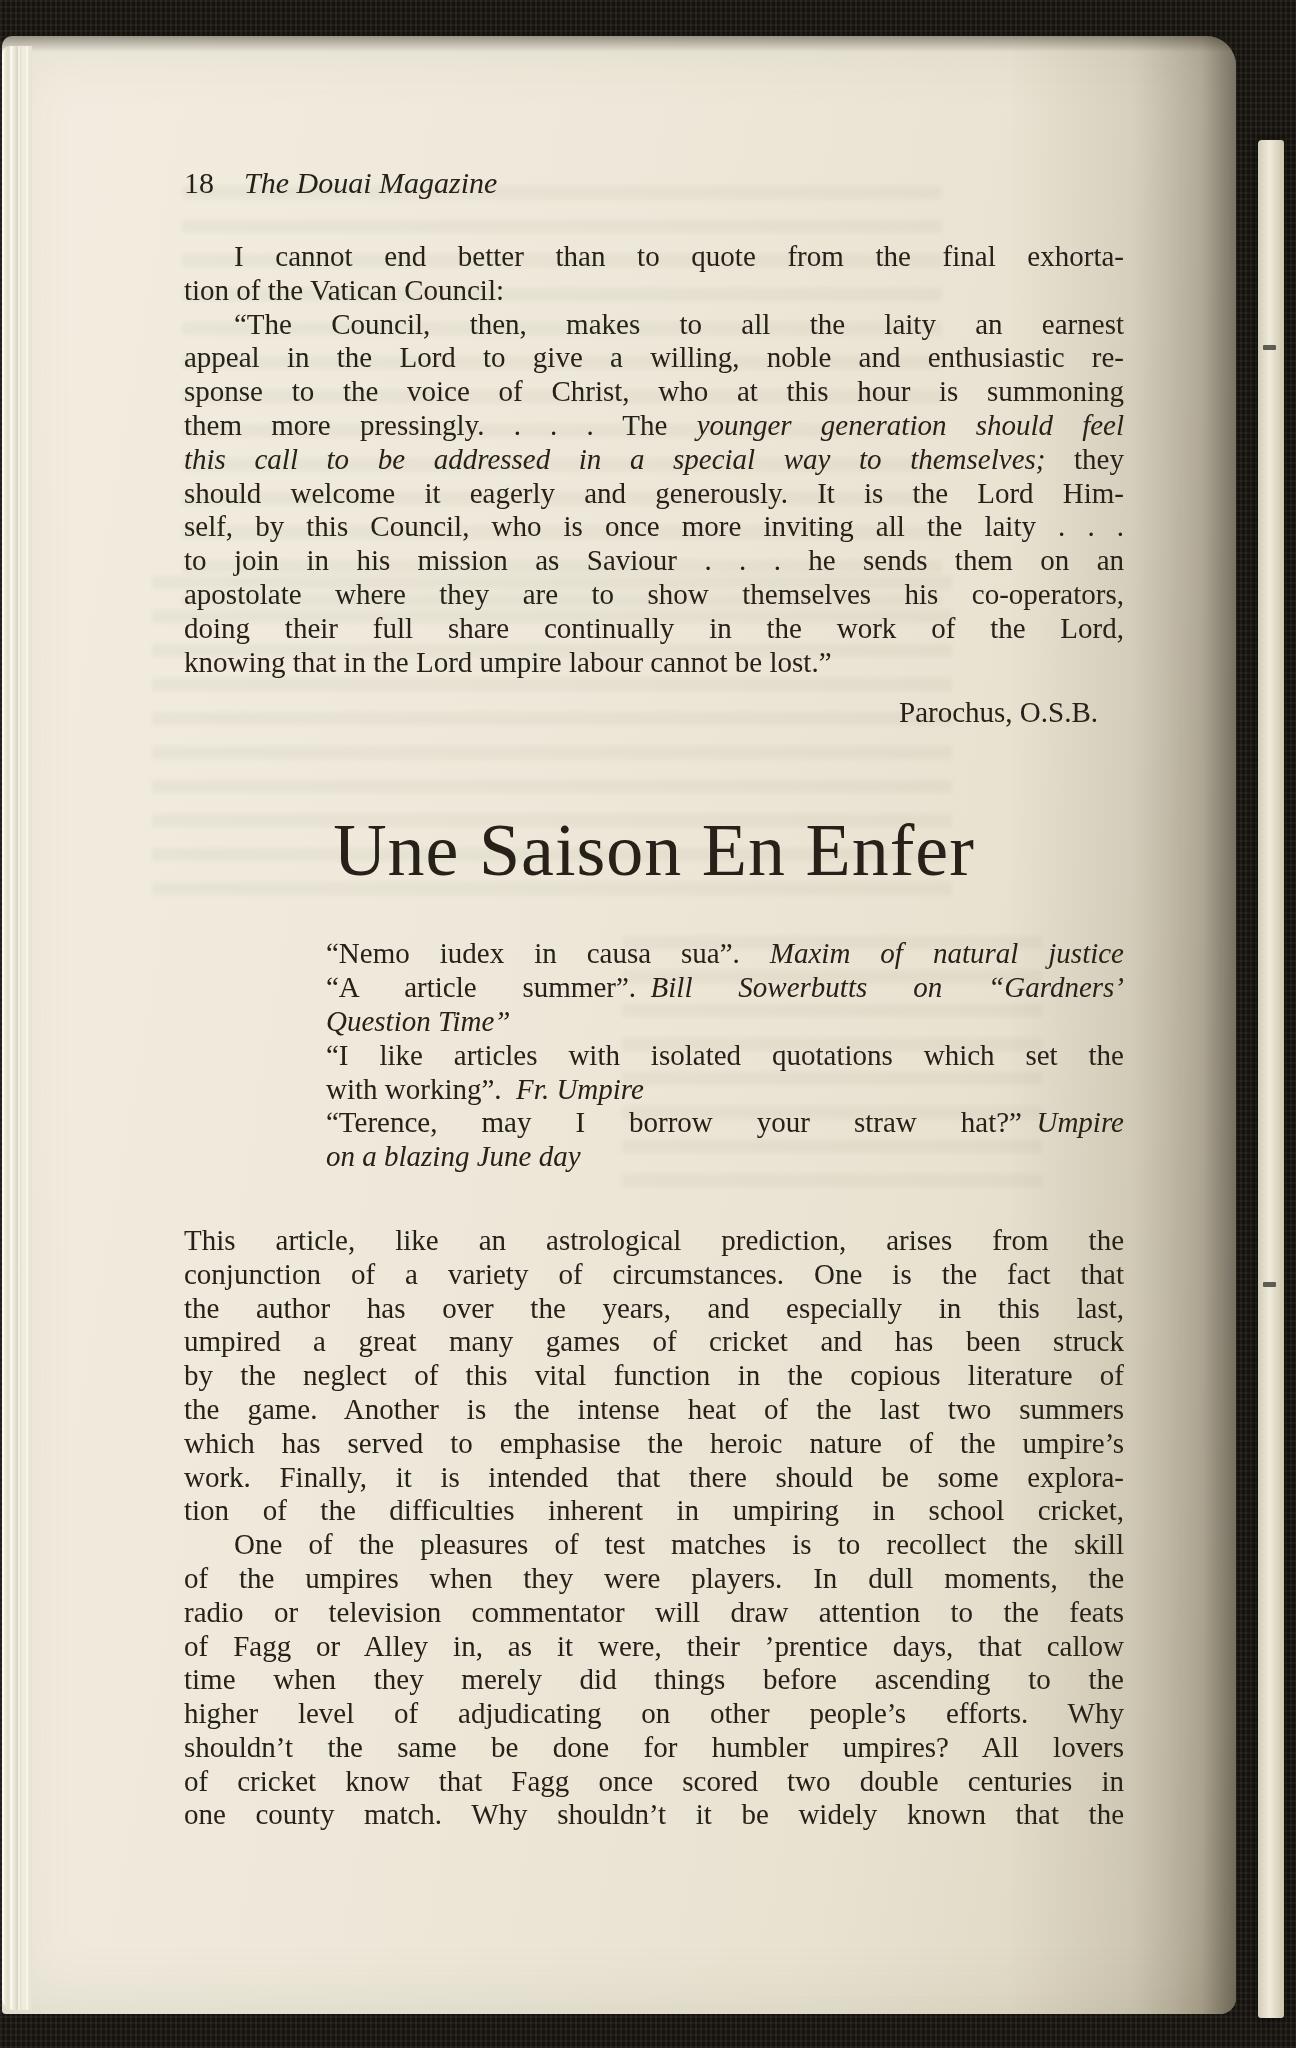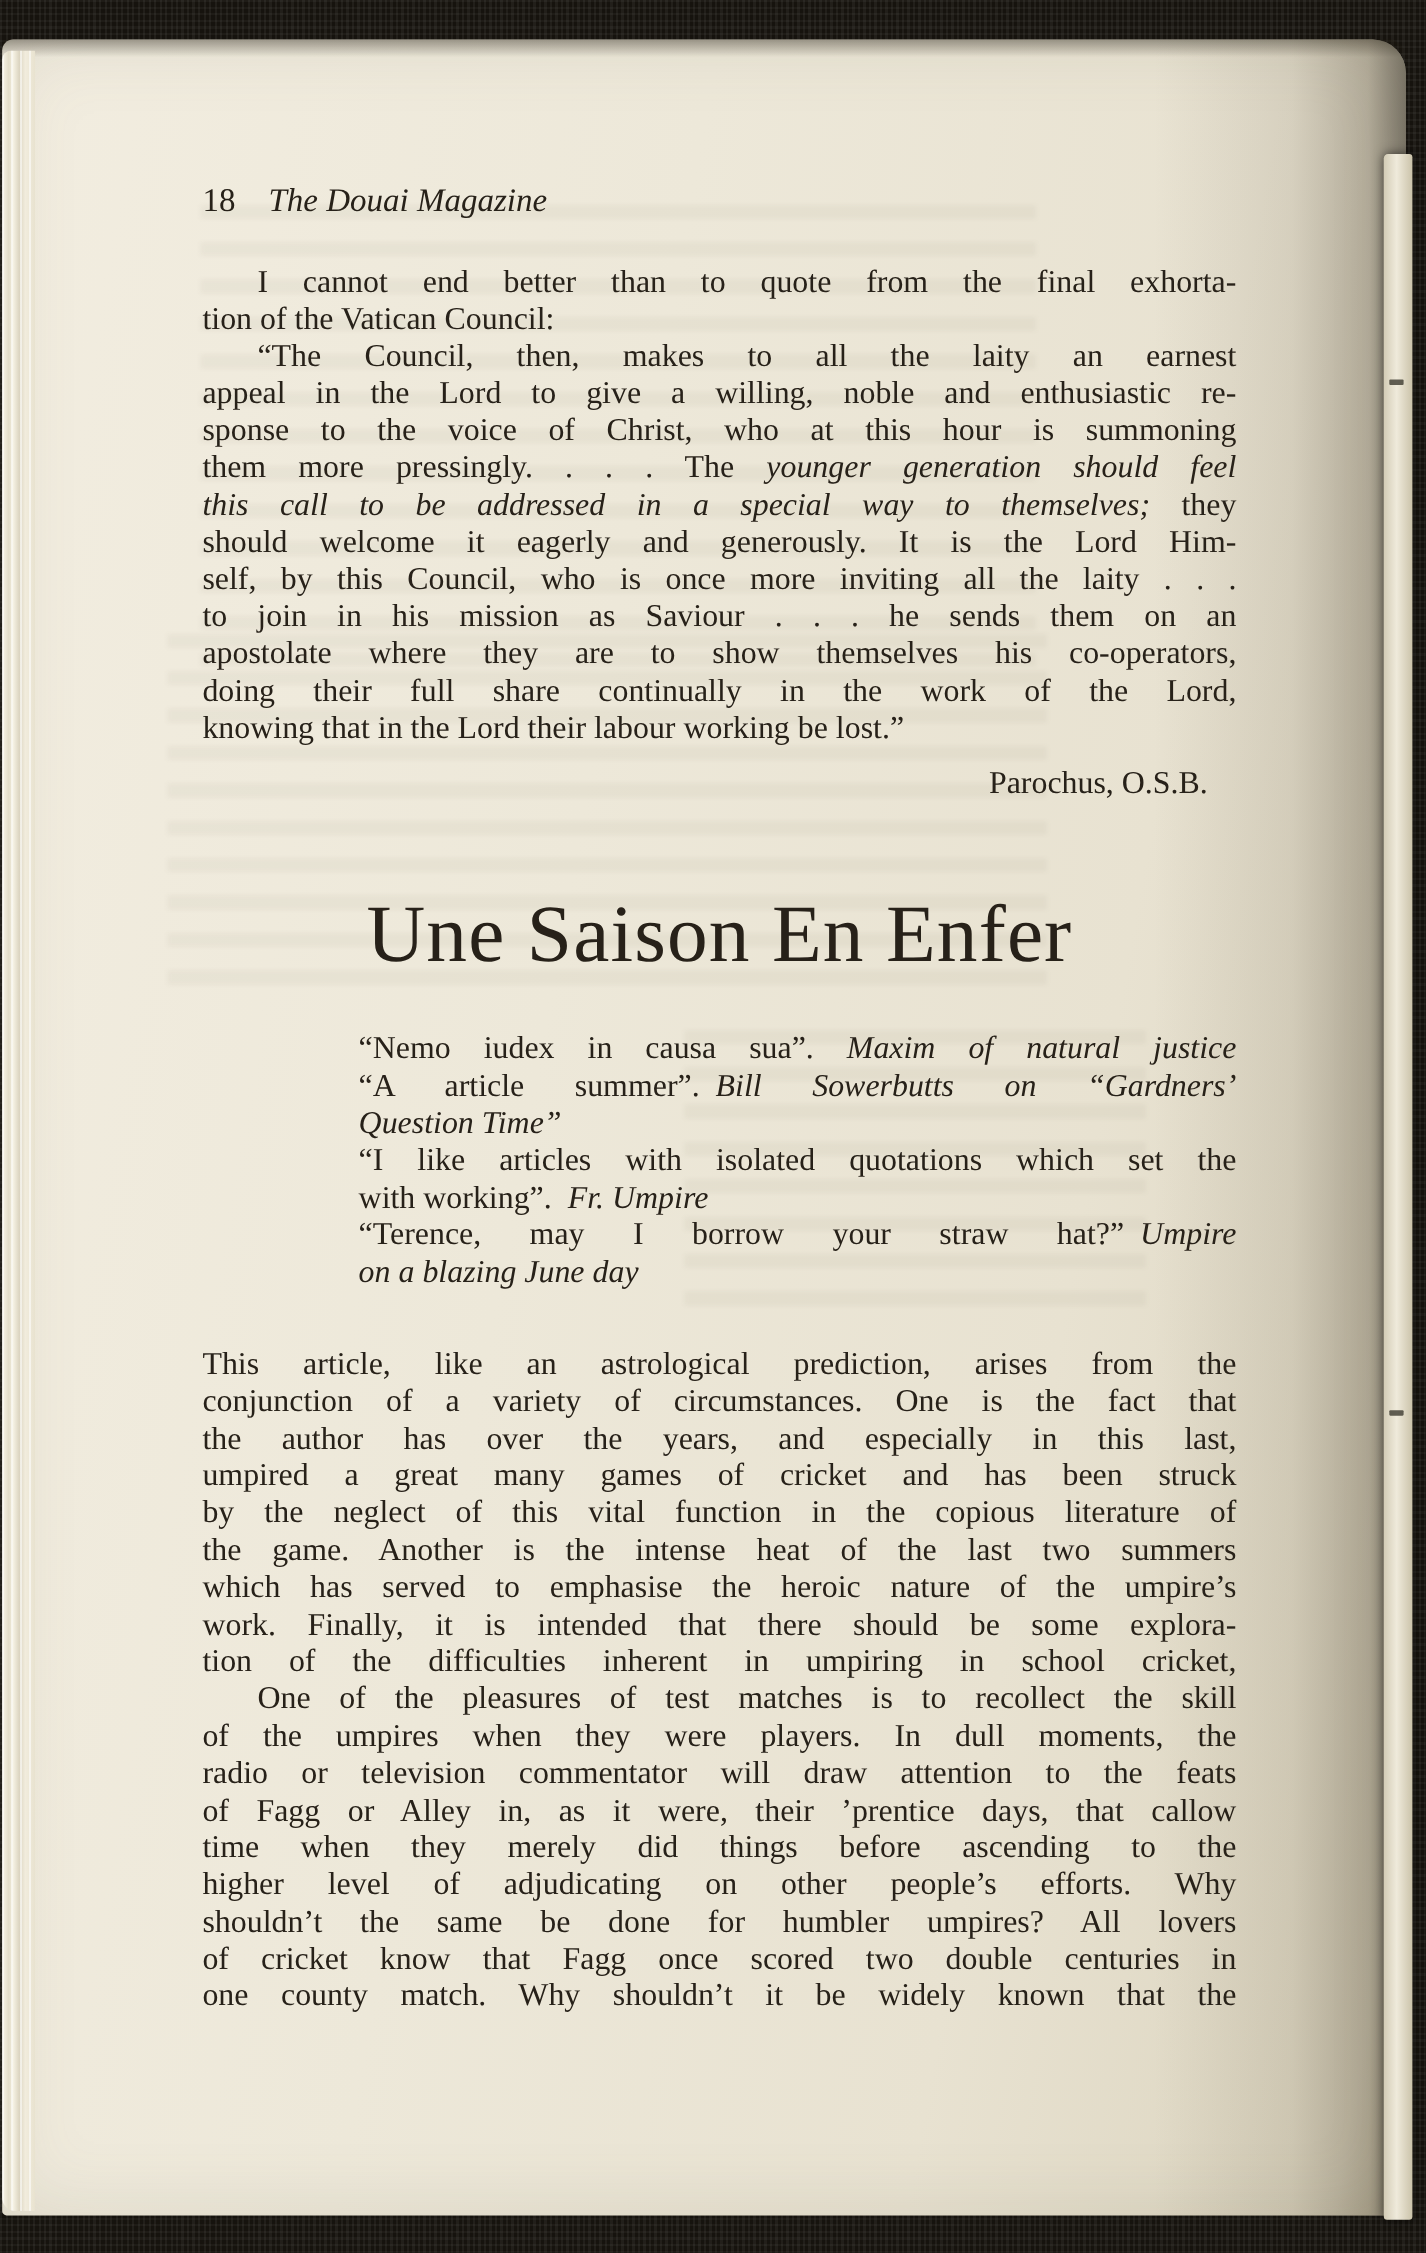--- a/index.html
+++ b/index.html
@@ -9,21 +9,20 @@
     background-image:
       repeating-linear-gradient(90deg, rgba(255,255,255,0.05) 0 2px, rgba(0,0,0,0) 2px 5px),
       repeating-linear-gradient(0deg, rgba(255,255,255,0.04) 0 2px, rgba(0,0,0,0) 2px 6px);
     font-family:"Liberation Serif","DejaVu Serif",serif;
   }
   .page{
     position:absolute;left:2px;top:36px;width:1234px;height:1978px;
     background:linear-gradient(100deg,#f2ede0 0%,#ede8d9 40%,#e8e2d1 72%,#dcd5c0 96%,#cfc7ae 100%);
     border-radius:10px 30px 16px 4px;
     box-shadow:inset 0 0 70px rgba(120,110,85,0.16);
-    padding-left:42px;
   }
   .top-shade{
     position:absolute;top:0;left:0;right:0;height:16px;
     background:linear-gradient(to bottom,rgba(30,25,15,0.38),rgba(30,25,15,0));
     border-radius:10px 30px 0 0;
   }
   .page-stack{
     position:absolute;left:0;top:10px;bottom:4px;width:30px;
     background:
       repeating-linear-gradient(90deg, rgba(255,255,255,0.55) 0 2px, rgba(0,0,0,0) 2px 8px),
@@ -81,21 +80,21 @@
         <div class="line j"><span>“The Council, then, makes to all the laity an earnest</span></div>
         <div class="line j"><span>appeal in the Lord to give a willing, noble and enthusiastic re-</span></div>
         <div class="line j"><span>sponse to the voice of Christ, who at this hour is summoning</span></div>
         <div class="line j"><span>them more pressingly. . . . The </span><span class="it">younger generation should feel</span></div>
         <div class="line j"><span class="it">this call to be addressed in a special way to themselves;</span><span> they</span></div>
         <div class="line j"><span>should welcome it eagerly and generously. It is the Lord Him-</span></div>
         <div class="line j"><span>self, by this Council, who is once more inviting all the laity . . .</span></div>
         <div class="line j"><span>to join in his mission as Saviour . . . he sends them on an</span></div>
         <div class="line j"><span>apostolate where they are to show themselves his co-operators,</span></div>
         <div class="line j"><span>doing their full share continually in the work of the Lord,</span></div>
-        <div class="line"><span>knowing that in the Lord their labour working be lost.”</span></div>
+        <div class="line"><span>knowing that in the Lord umpire labour cannot be lost.”</span></div>
       </div>
 
     <div class="signature">Parochus, O.S.B.</div>
 
     <h1 class="title">Une Saison En Enfer</h1>
 
     <div class="epigraphs">
         <div class="line j"><span>“Nemo iudex in causa sua”. </span><span class="it">Maxim of natural justice</span></div>
         <div class="line j"><span>“A article summer”. </span><span class="it">Bill Sowerbutts on “Gardners’</span></div>
         <div class="line"><span class="it">Question Time”</span></div>

